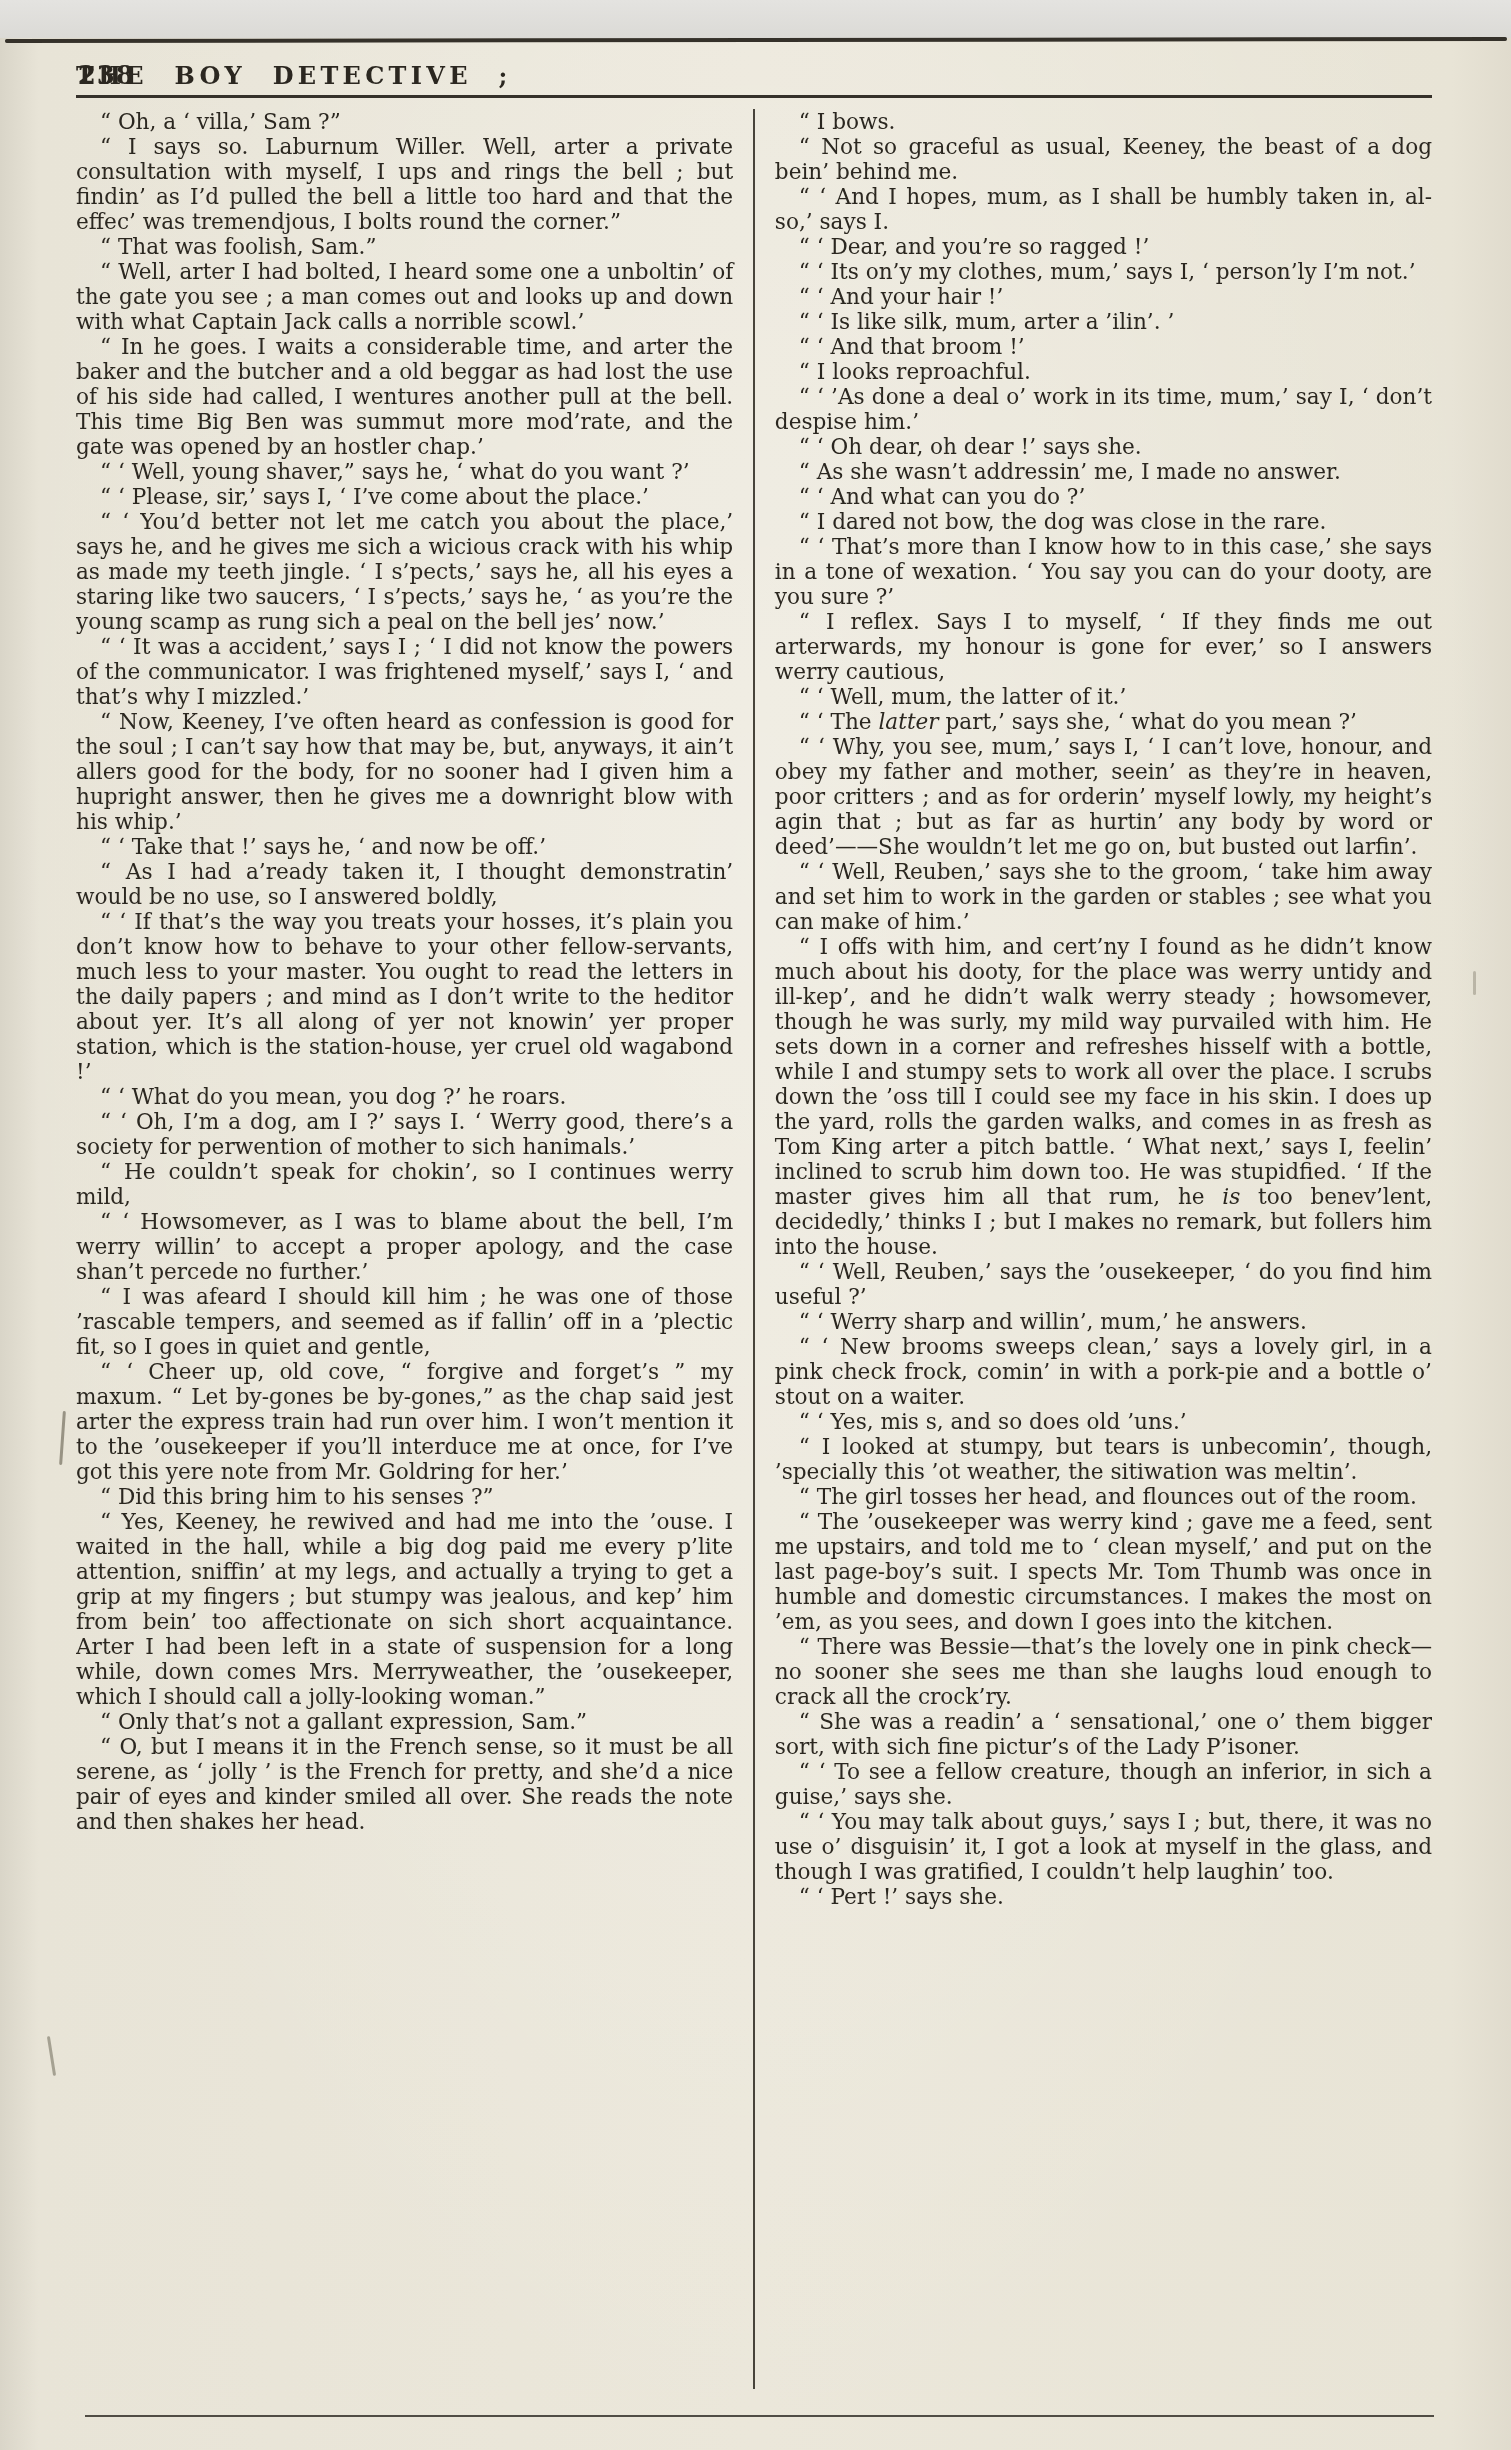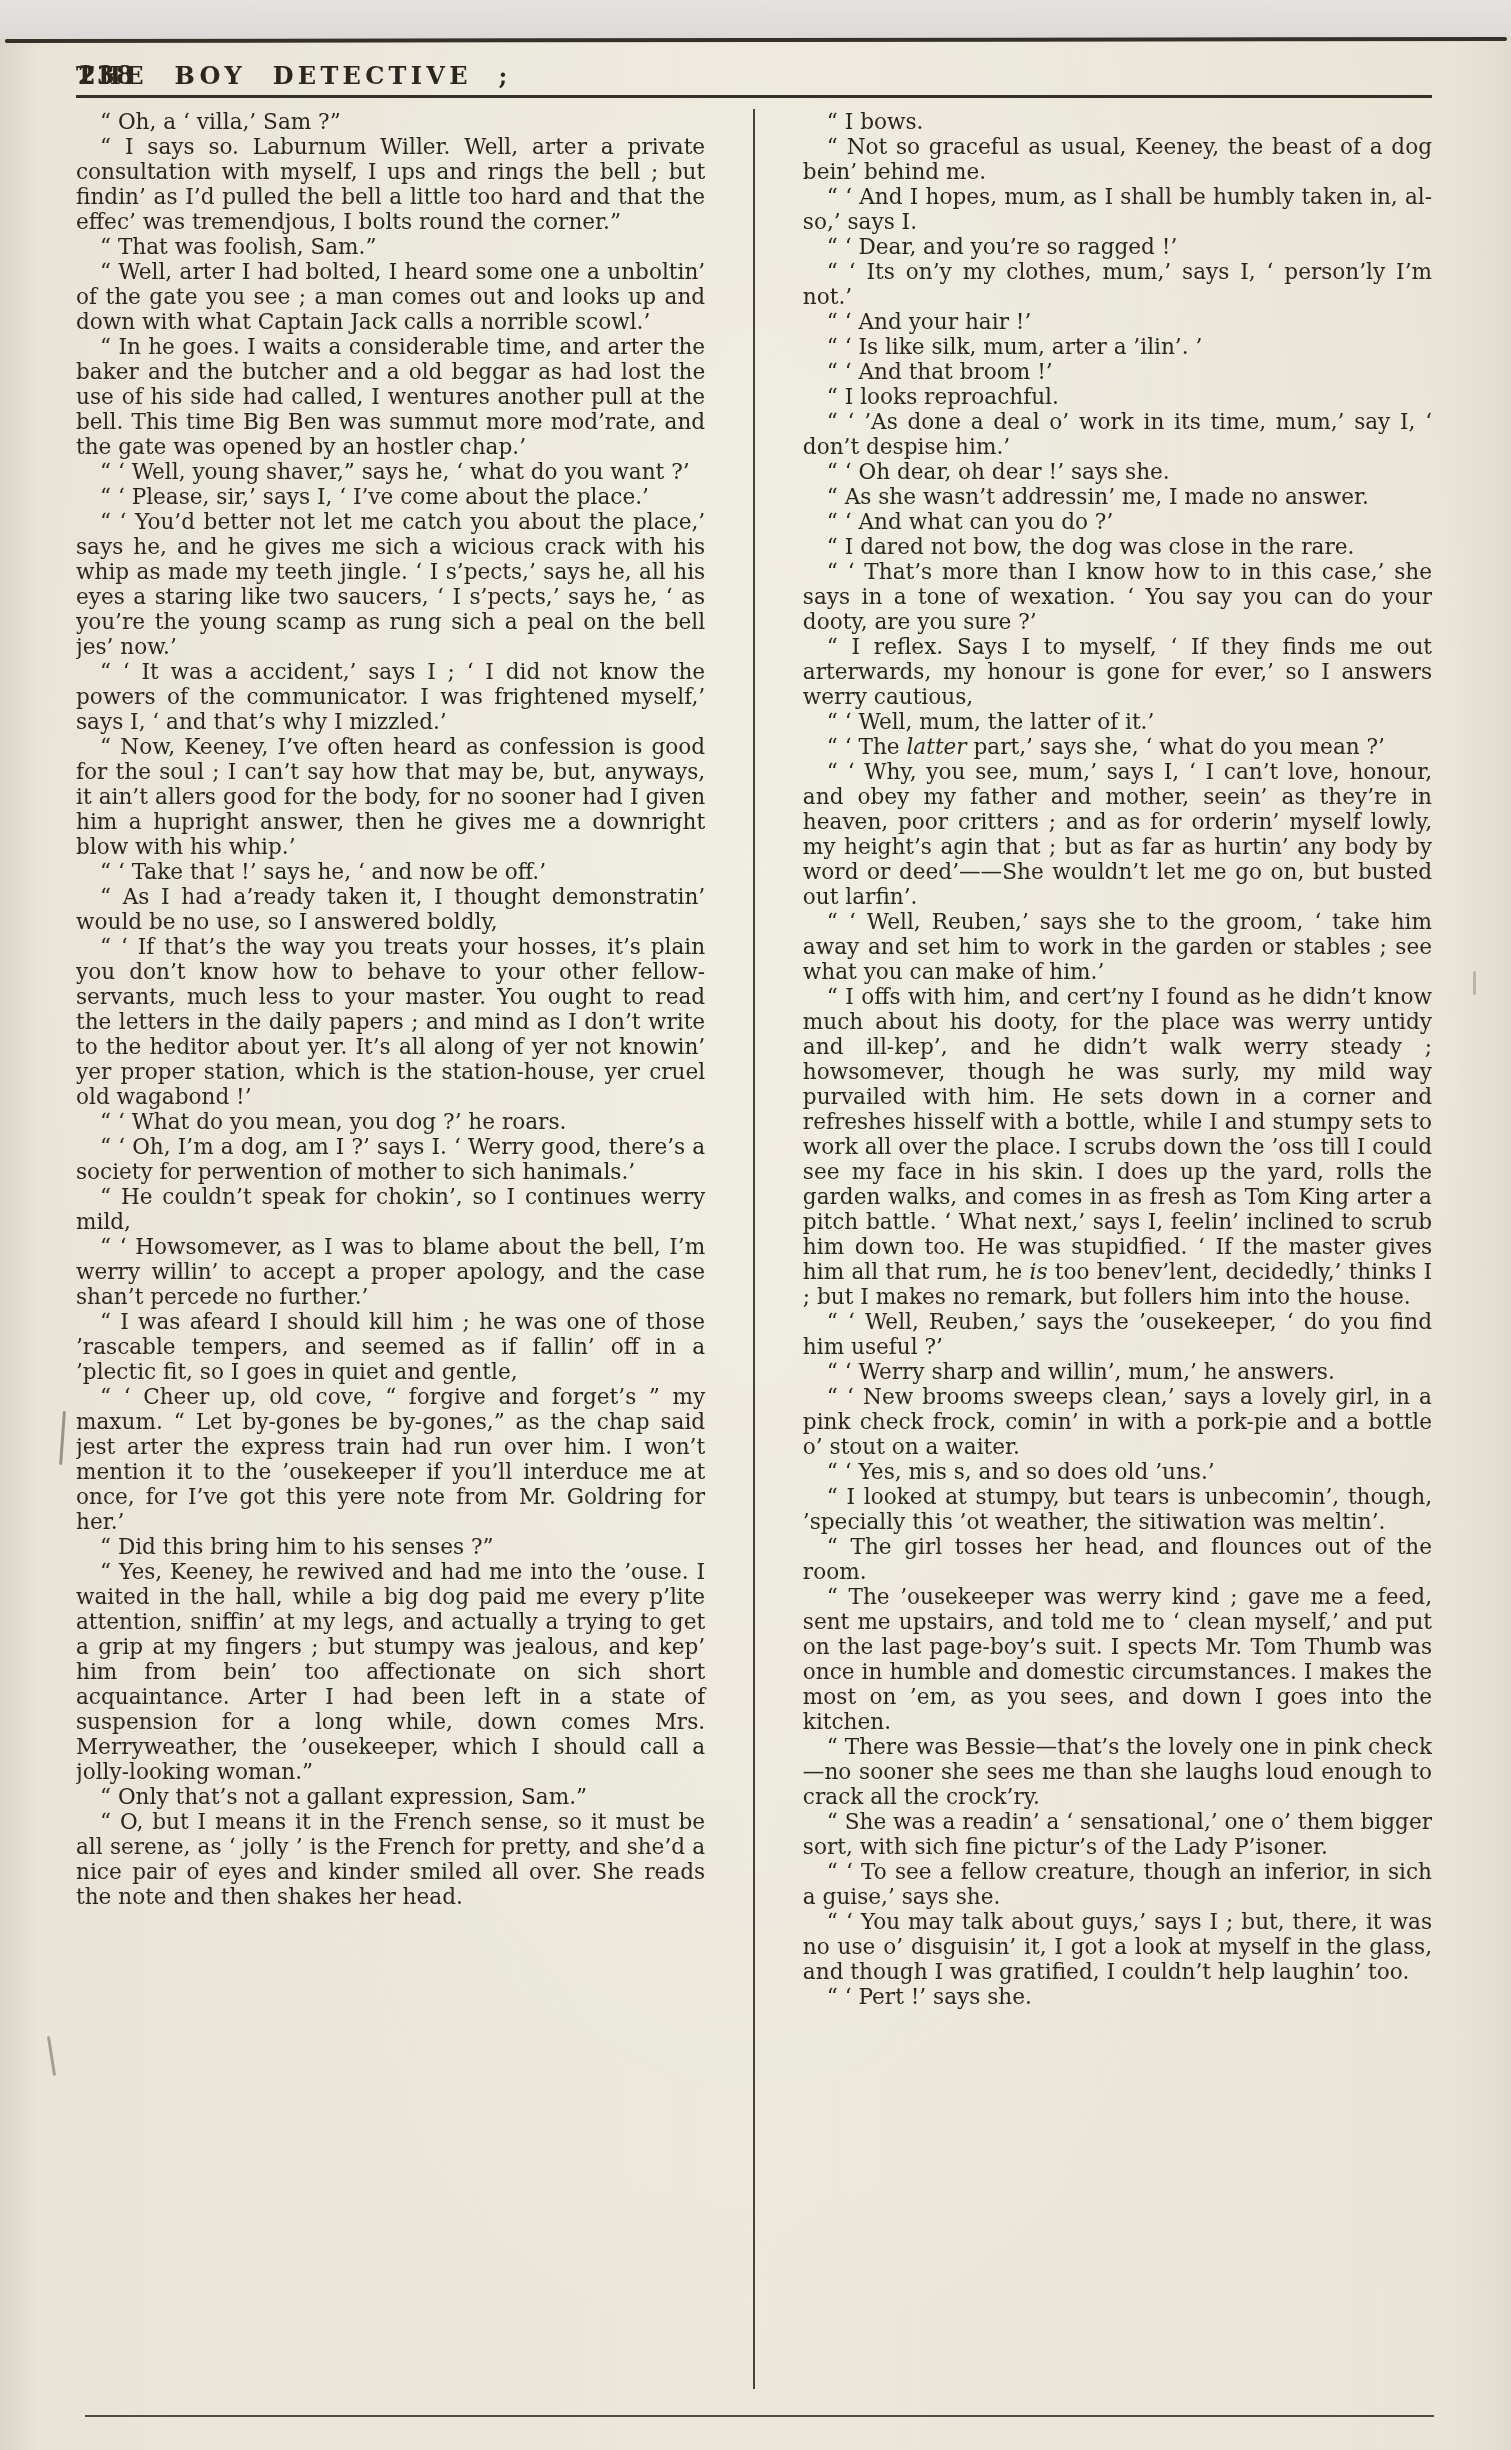--- a/index.html
+++ b/index.html
@@ -34,21 +34,21 @@
   .running-title {
     position: absolute; left: 0; right: 0; top: 5.2px; margin: 0;
     text-align: left; font-size: 24px; font-weight: bold;
     letter-spacing: 4.3px; word-spacing: 14px;
   }
   .rule { background: #35312a; }
   .header-rule { position: absolute; top: 95px; left: 76px; width: 1356px; height: 2.6px; }
   .footer-rule { position: absolute; bottom: 33px; left: 85px; width: 1349px; height: 1.7px; opacity: .85; }
   .text-columns {
     position: absolute; top: 109px; left: 76px; width: 1356px; bottom: 61px;
-    display: flex; overflow: hidden; gap: 28px;
+    display: flex; overflow: hidden;
   }
   .column {
     flex: 1 1 0; text-align: justify;
     font-size: 21.6px; line-height: 25px;
   }
   .column p { margin: 0; text-indent: 24px; }
   .column-divider { flex: 0 0 1.7px; background: #48443b; margin: 0 20px; }
   
   .ink-mark { position: absolute; background: #55503f; border-radius: 1.7px; }
   .ink-mark.m1 { left: 61px; top: 1411px; width: 2.6px; height: 54px; transform: rotate(4deg); opacity: .55; }

